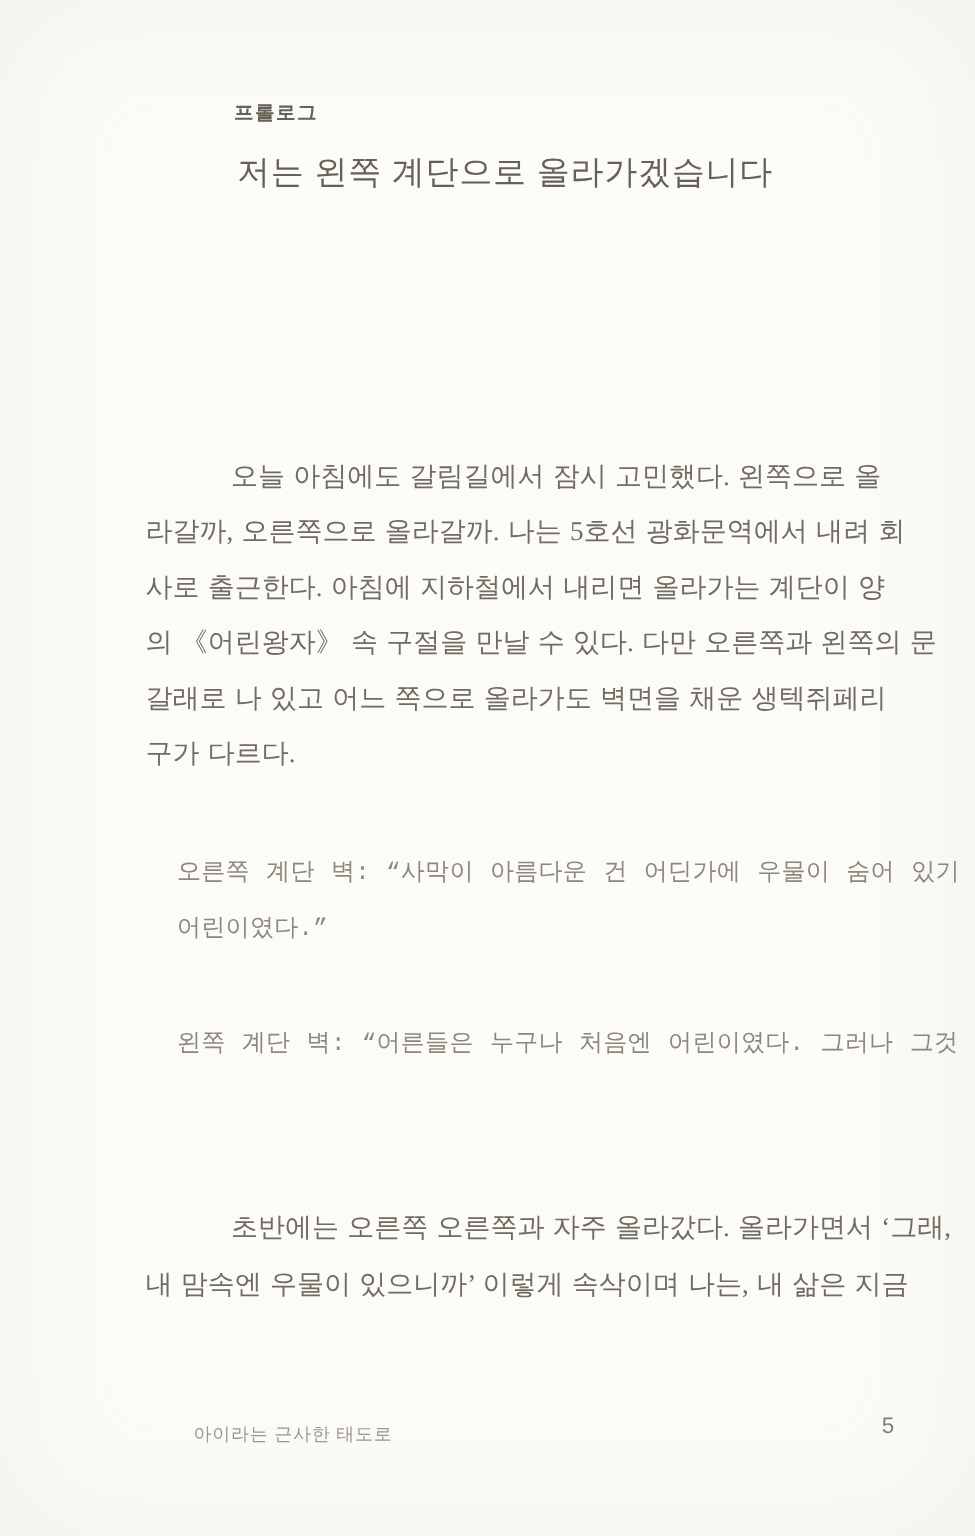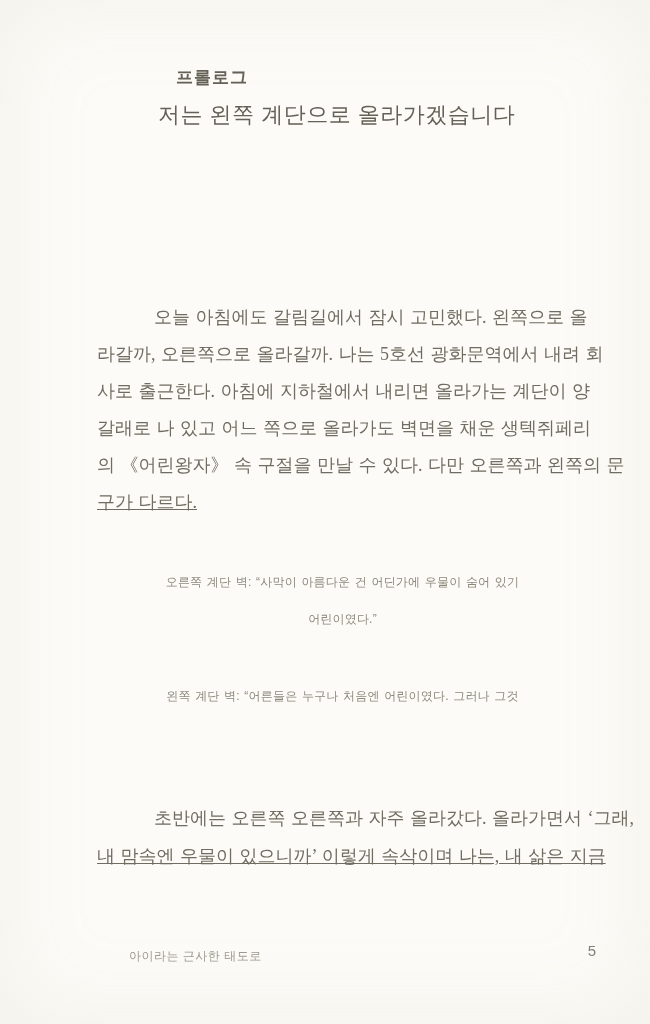--- a/index.html
+++ b/index.html
@@ -13,24 +13,24 @@
     height: 1024px;
     background: var(--bg, #fcfbf7);
     box-shadow: inset 0 0 90px rgba(190,185,170,0.16);
     overflow: hidden;
     font-family: "Liberation Serif", "DejaVu Serif", serif;
   }
 
   
   .prologue-label {
     position: absolute;
-    left: 176px;
+    left: 156px;
     top: 66px;
     font-family: "Liberation Sans", "DejaVu Sans", sans-serif;
-    font-size: 17px;
+    font-size: 13px;
     font-weight: 700;
     letter-spacing: 1px;
     color: var(--ink-strong, #646157);
   }
   .page-title {
     position: absolute;
     left: 158px;
     top: 100px;
     margin: 0;
     font-family: "Liberation Sans", "DejaVu Sans", sans-serif;
@@ -50,38 +50,37 @@
     color: var(--ink, #6f6c61);
     word-spacing: 1px;
   }
   .para .line {
     height: 37px;
     line-height: 37px;
     text-align: justify;
     text-align-last: justify;
     white-space: nowrap;
   }
-  .para .line:last-child { text-align-last: auto; text-decoration: underline; }
+  .para .line:last-child { text-align-last: auto; }
   .para.justify-all .line:last-child { text-align-last: justify; }
   .para.indent-first .line:first-child { padding-left: 57px; }
   .para-intro   { top: 299px; }
   .para-closing { top: 799px; }
   .para-closing .line { height: 38px; line-height: 38px; }
 
   
   .quote {
     position: absolute;
     left: 118px;
     width: 449px;
-    font-family: Liberation Sans, sans-serif;
-    font-size: 12px;
+    font-family: Liberation Mono, monospace;
+    font-size: 16px;
     letter-spacing: 0.2px;
     word-spacing: 1px;
     color: var(--ink-quote, #8b887c);
-    text-align: center;
   }
   .quote .line {
     height: 37px;
     line-height: 37px;
     white-space: nowrap;
   }
   .quote-right { top: 564px; }
   .quote-left  { top: 678px; }
 
   
@@ -112,22 +111,22 @@
 <div class="page" style="--bg: #fcfbf7; --ink: #6f6c61; --ink-strong: #646157; --ink-quote: #8b887c; --ink-footer: #9b998e; --ink-pagenum: #817e75;">
 
   <div class="prologue-label">프롤로그</div>
 
   <h1 class="page-title">저는 왼쪽 계단으로 올라가겠습니다</h1>
 
   <div class="para para-intro indent-first">
       <div class="line">오늘 아침에도 갈림길에서 잠시 고민했다. 왼쪽으로 올</div>
       <div class="line">라갈까, 오른쪽으로 올라갈까. 나는 5호선 광화문역에서 내려 회</div>
       <div class="line">사로 출근한다. 아침에 지하철에서 내리면 올라가는 계단이 양</div>
+      <div class="line">의 《어린왕자》 속 구절을 만날 수 있다. 다만 오른쪽과 왼쪽의 문</div>
       <div class="line">갈래로 나 있고 어느 쪽으로 올라가도 벽면을 채운 생텍쥐페리</div>
-      <div class="line">의 《어린왕자》 속 구절을 만날 수 있다. 다만 오른쪽과 왼쪽의 문</div>
       <div class="line">구가 다르다.</div>
     </div>
 
   <div class="quote quote-right">
       <div class="line">오른쪽 계단 벽: “사막이 아름다운 건 어딘가에 우물이 숨어 있기</div>
       <div class="line">어린이였다.”</div>
     </div>
 
   <div class="quote quote-left">
       <div class="line">왼쪽 계단 벽: “어른들은 누구나 처음엔 어린이였다. 그러나 그것</div>

